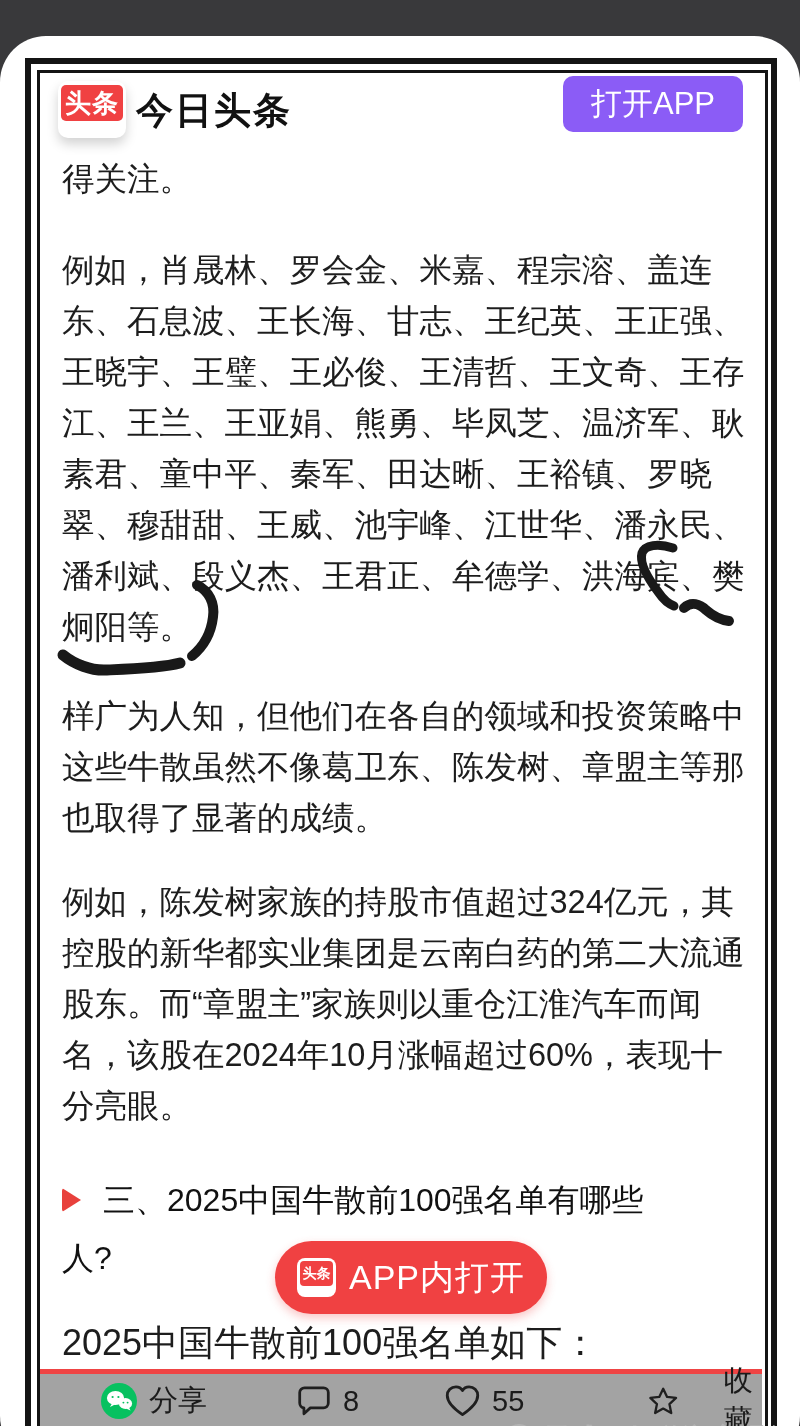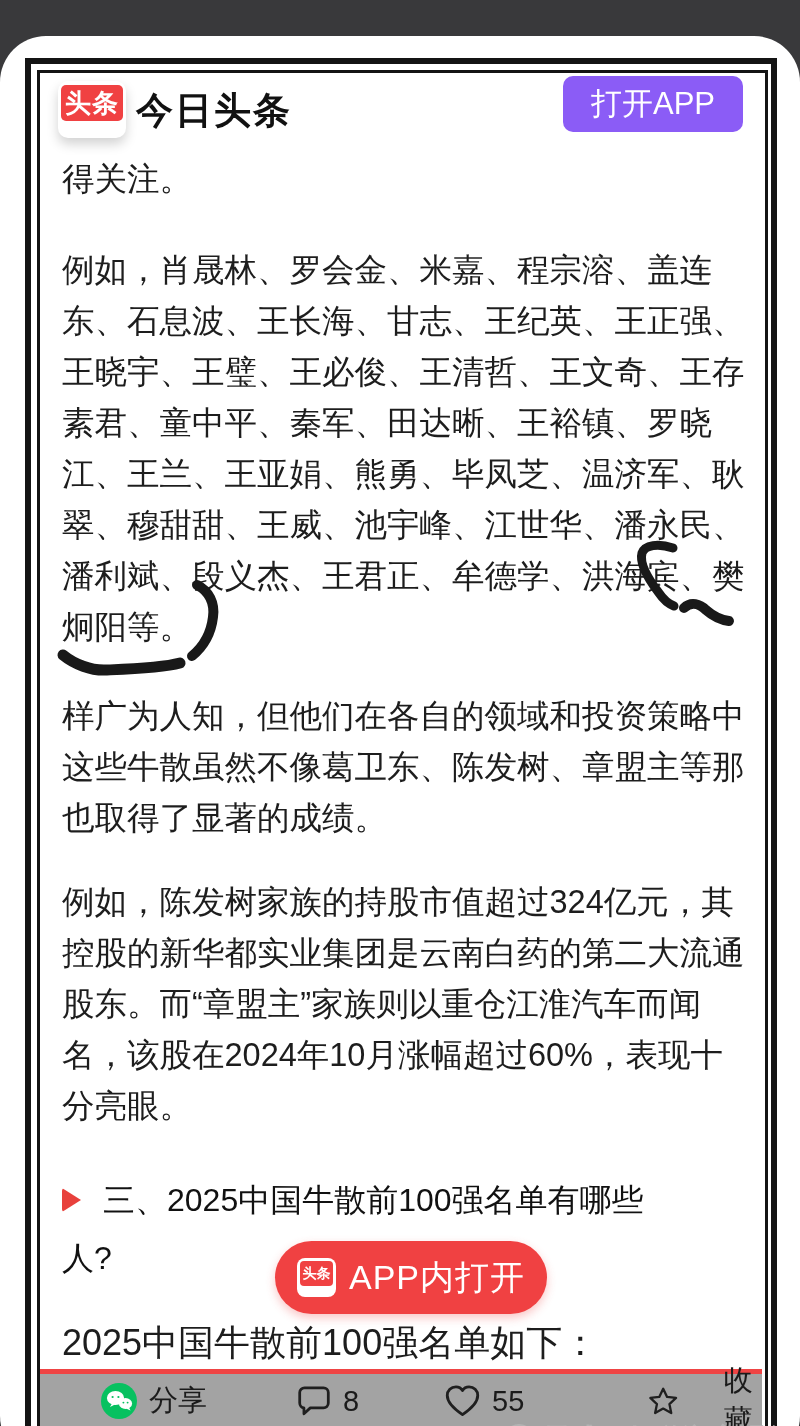--- a/index.html
+++ b/index.html
@@ -122,22 +122,22 @@
   <button class="open-app-btn">打开APP</button>
 
   <div class="para p1">
     <div class="bline">得关注。</div>
   </div>
 
   <div class="para p2">
     <div class="bline">例如，肖晟林、罗会金、米嘉、程宗溶、盖连</div>
     <div class="bline">东、石息波、王长海、甘志、王纪英、王正强、</div>
     <div class="bline">王晓宇、王璧、王必俊、王清哲、王文奇、王存</div>
+    <div class="bline">江、王兰、王亚娟、熊勇、毕凤芝、温济军、耿</div>
     <div class="bline">素君、童中平、秦军、田达晰、王裕镇、罗晓</div>
-    <div class="bline">江、王兰、王亚娟、熊勇、毕凤芝、温济军、耿</div>
     <div class="bline">翠、穆甜甜、王威、池宇峰、江世华、潘永民、</div>
     <div class="bline">潘利斌、段义杰、王君正、牟德学、洪海宾、樊</div>
     <div class="bline">炯阳等。</div>
   </div>
 
   <div class="para p3">
     <div class="bline">样广为人知，但他们在各自的领域和投资策略中</div>
     <div class="bline">这些牛散虽然不像葛卫东、陈发树、章盟主等那</div>
     <div class="bline">也取得了显著的成绩。</div>
   </div>

